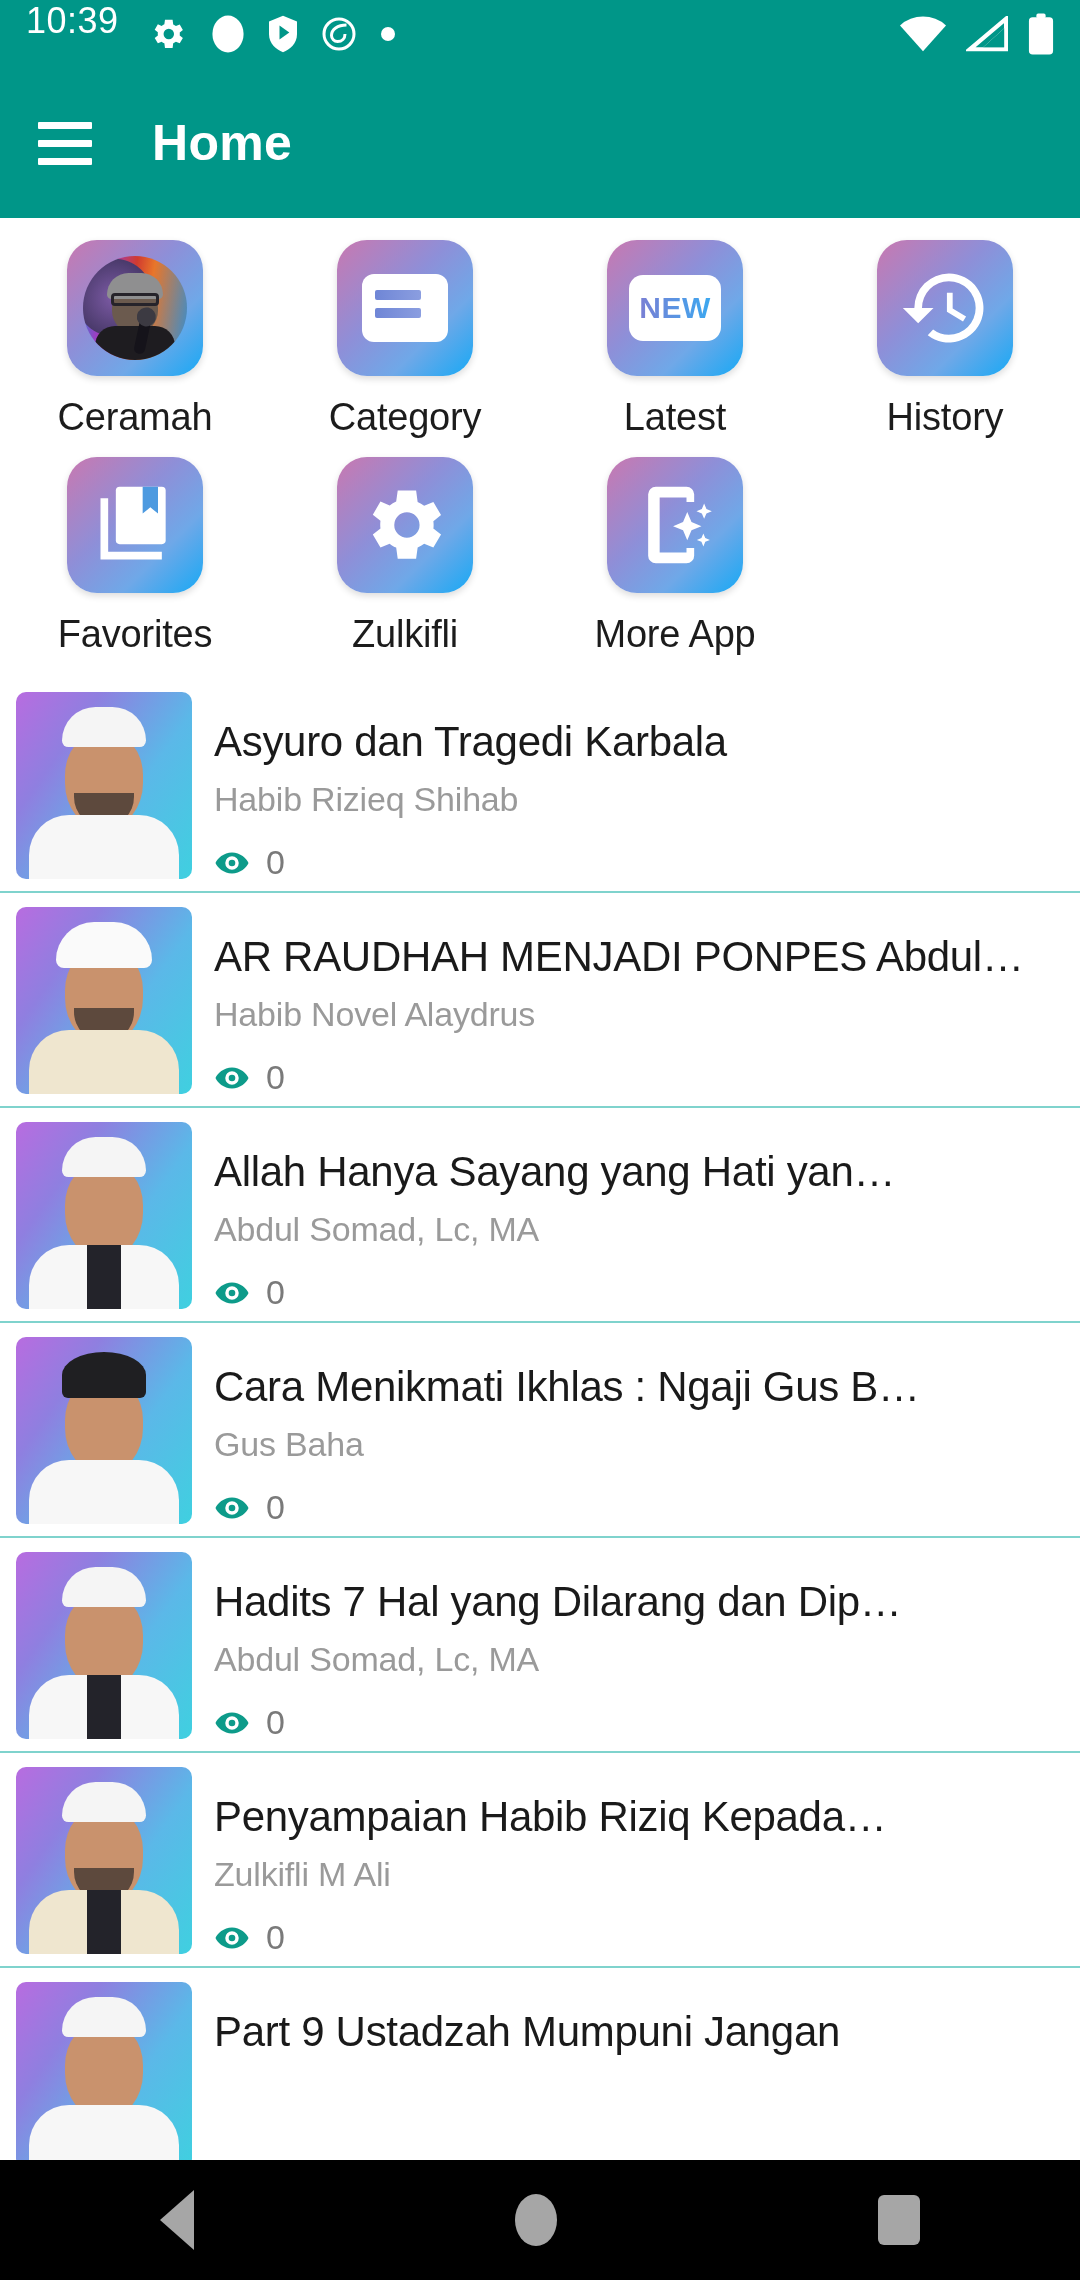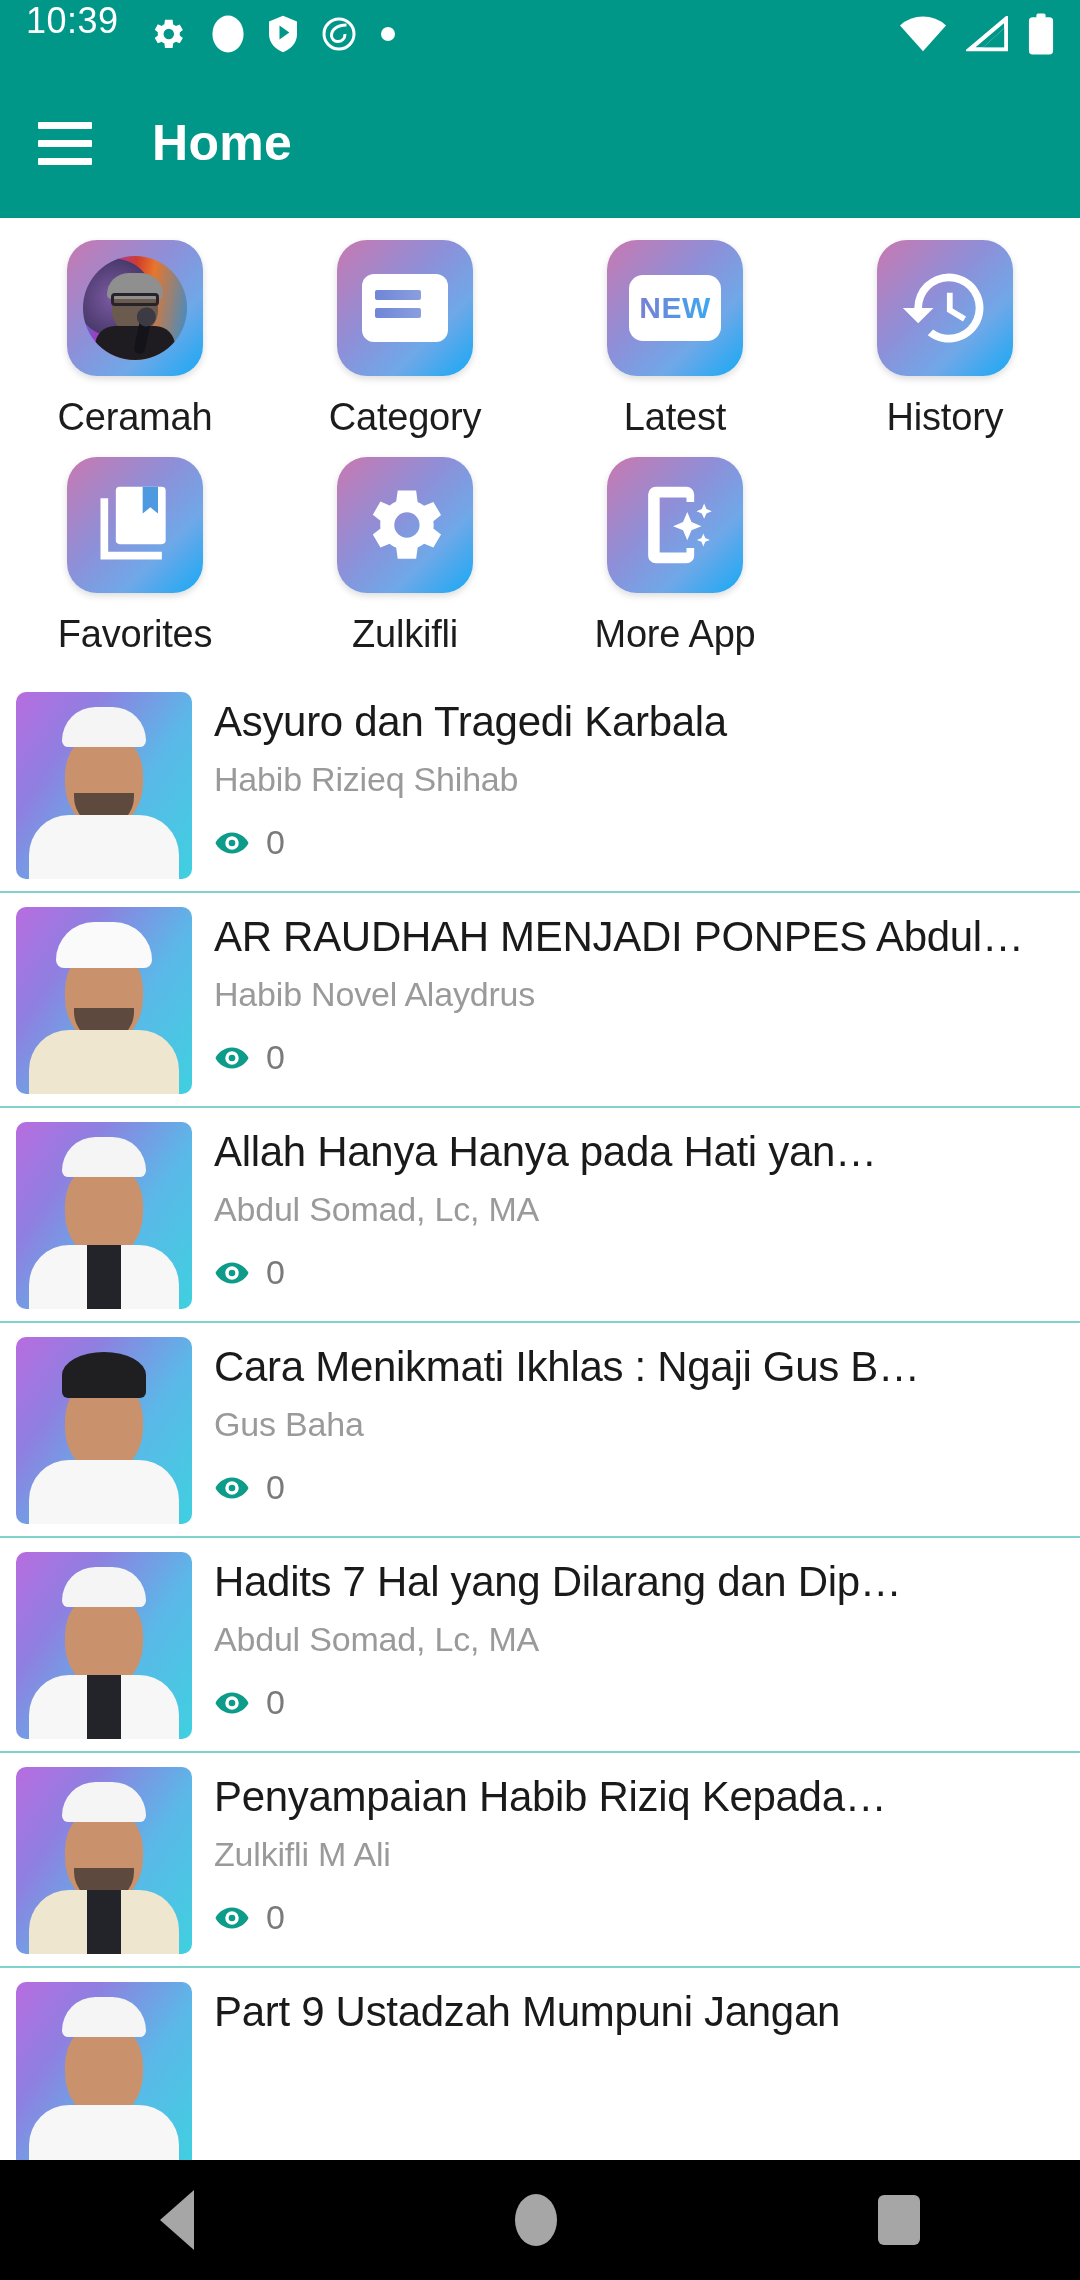--- a/index.html
+++ b/index.html
@@ -115,21 +115,21 @@
     width:150px; height:64px; background:#f7f7f7; border-radius:40px 40px 0 0; }
   .th-body.cream { background:#efe6cf; }
   .th-body.scarf:after { content:''; position:absolute; left:50%; top:0;
     transform:translateX(-50%); width:34px; height:64px; background:#23232a; }
   .th-beard { position:absolute; left:50%; top:54%; transform:translateX(-50%);
     width:60px; height:34px; background:#4a3c35; border-radius:0 0 30px 30px; opacity:.85; }
 
   .meta { flex:1; padding-left:22px; padding-top:6px; min-width:0; }
   .m-title {
     font-size:42px; color:#1a1a1a; white-space:nowrap; overflow:hidden;
-    text-overflow:ellipsis; letter-spacing:-.3px; line-height:1.15;
+    text-overflow:ellipsis; letter-spacing:-.3px; line-height:1.15;margin-top:20px;
   }
   .m-author { font-size:34px; color:#9a9a9a; margin-top:14px; letter-spacing:-.2px;
     white-space:nowrap; overflow:hidden; text-overflow:ellipsis; }
   .m-views { display:flex; align-items:center; margin-top:24px; }
   .eye { width:36px; height:36px; flex:none; }
   .m-count { font-size:34px; color:#7a7a7a; margin-left:16px; }
 
   
   .navbar {
     position:absolute; left:0; bottom:0; width:1080px; height:120px;
@@ -314,21 +314,21 @@
       </div>
     </div>
 
     <div class="row">
       <div class="thumb">
         <div class="th-face"></div>
           <div class="th-cap"></div>
         <div class="th-body scarf"></div>
       </div>
       <div class="meta">
-        <div class="m-title">Allah Hanya Hanya pada Hati yan…</div>
+        <div class="m-title">Allah Hanya Sayang yang Hati yan…</div>
         <div class="m-author">Abdul Somad, Lc, MA</div>
         <div class="m-views">
           <svg class="eye" viewBox="0 0 24 24" fill="#0d9b8a">
             <path d="M12 5C6.5 5 2.2 9.1 1 12c1.2 2.9 5.5 7 11 7s9.8-4.1 11-7c-1.2-2.9-5.5-7-11-7zm0 11.5A4.5 4.5 0 1116.5 12 4.5 4.5 0 0112 16.5z"></path>
             <circle cx="12" cy="12" r="2.2"></circle>
           </svg>
           <span class="m-count">0</span>
         </div>
       </div>
     </div>

